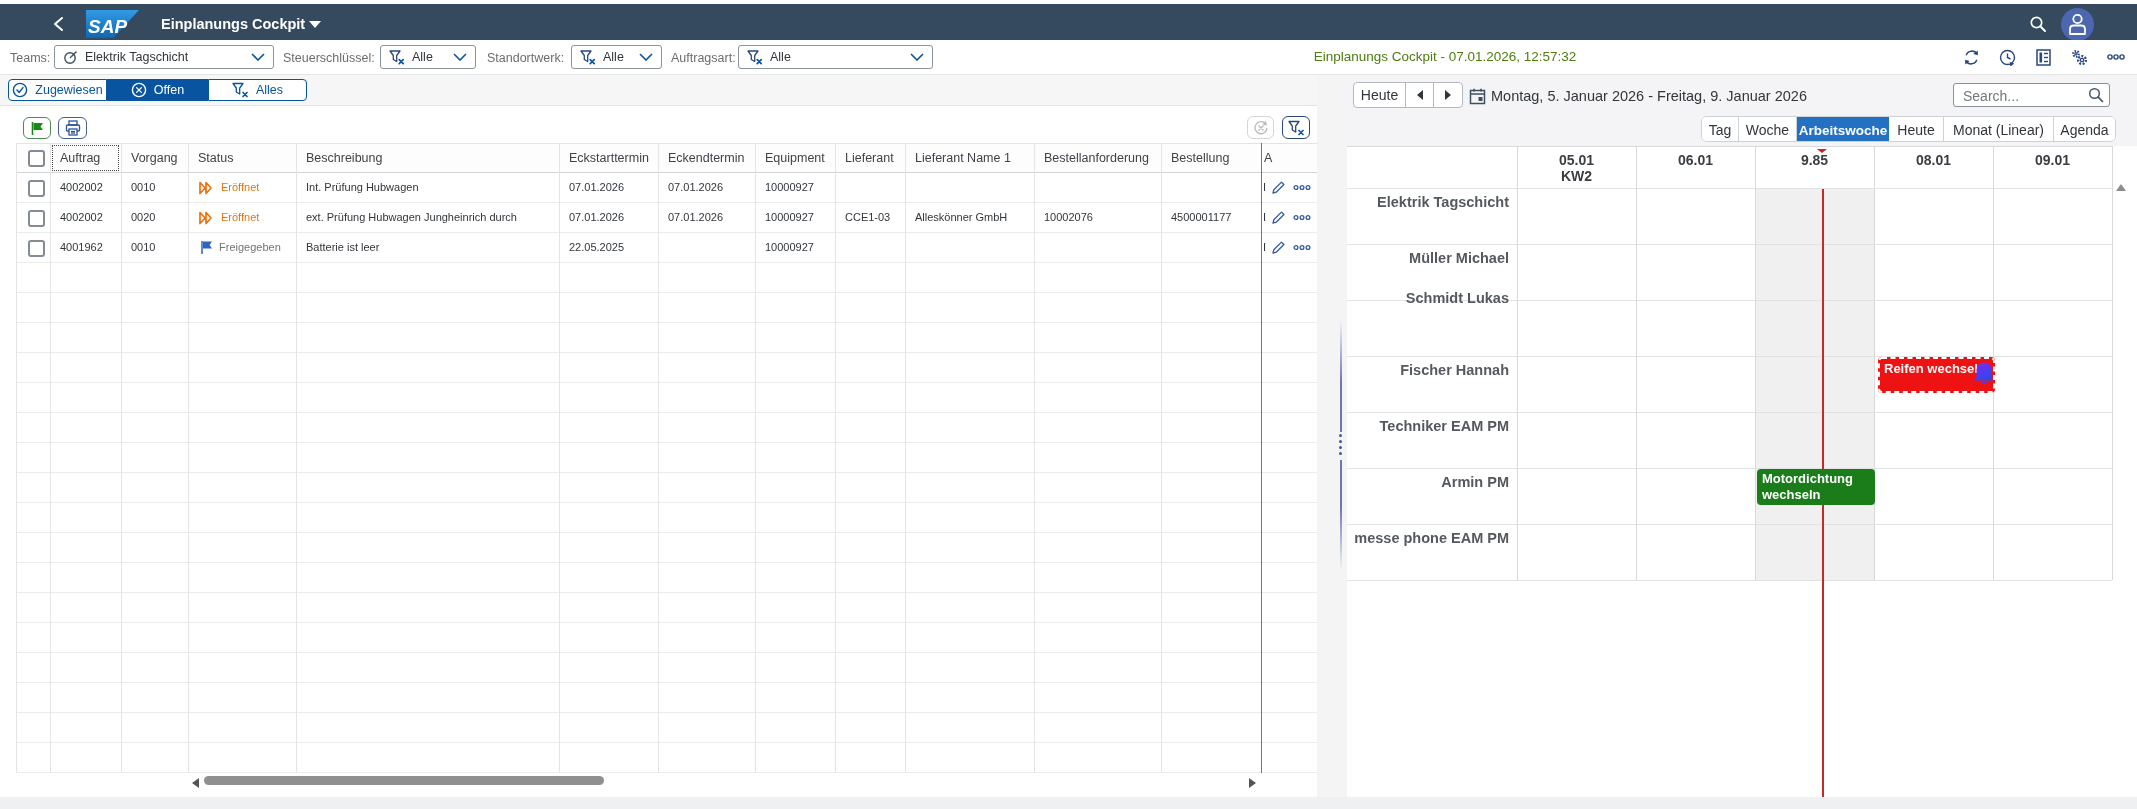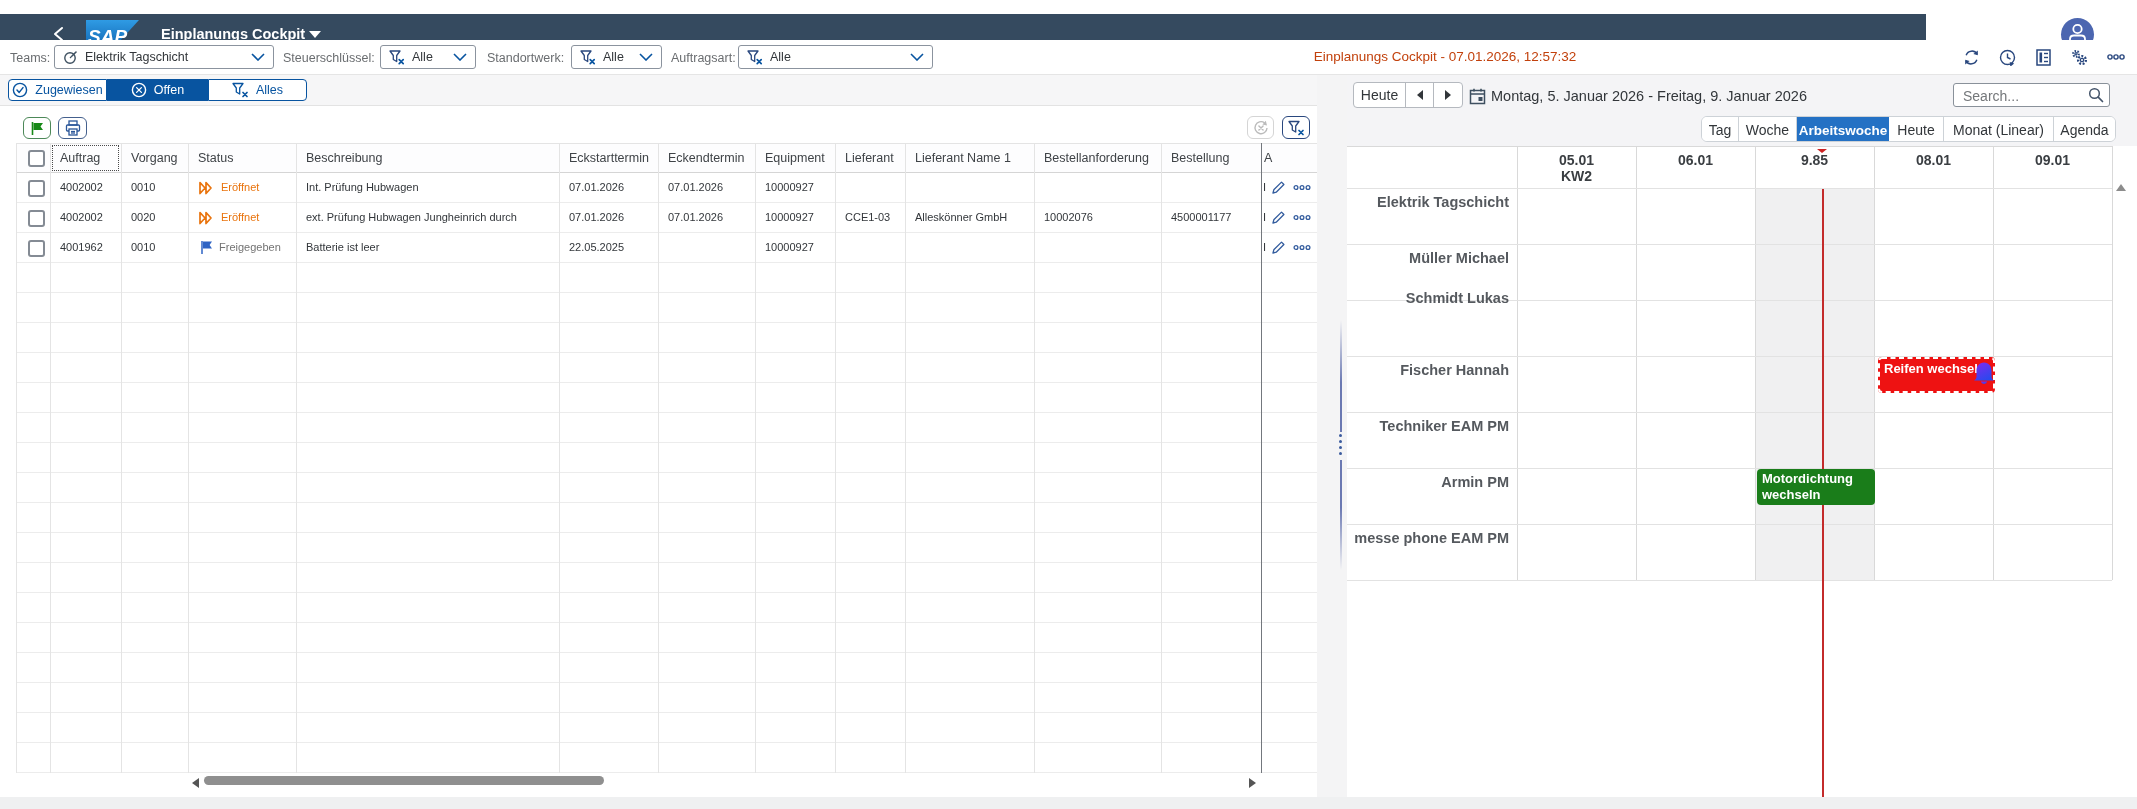--- a/index.html
+++ b/index.html
@@ -16,21 +16,21 @@
 .cb{position:absolute;left:28px;width:17px;height:17px;border:2px solid #848b94;border-radius:3px;background:#fff}
 .cvl{position:absolute;width:1px;background:#d9d9d9;top:146px}
 .chl{position:absolute;height:1px;background:#e2e2e2;left:1347px;width:765px}
 .rowlab{position:absolute;font-size:14.5px;font-weight:bold;color:#55595e;text-align:right;width:160px;left:1349px}
 .daylab{position:absolute;font-size:14px;font-weight:bold;color:#3a3e42;text-align:center;width:119px;top:152px}
 .vbtn{height:26px;border-right:1px solid #cdd2d7;display:flex;align-items:center;justify-content:center;font-size:14px;color:#32363a;background:#fff}
 </style></head>
 <body>
 <div id="stage">
 
-<div class="abs" style="left:0;top:14px;width:1926px;height:40px;background:#354a5f">
+<div class="abs" style="left:0;top:4px;width:2137px;height:40px;background:#354a5f">
   <svg class="abs" style="left:52px;top:12px" width="14" height="16" viewBox="0 0 14 16">
         <polyline points="10,2 3,8 10,14" fill="none" stroke="#fff" stroke-width="2" stroke-linecap="round" stroke-linejoin="round"></polyline>
       </svg>
   <svg class="abs" style="left:86px;top:6px" width="53" height="28" viewBox="0 0 53 28">
     <defs>
           <linearGradient id="sapg" x1="0" y1="0" x2="0" y2="1">
             <stop offset="0" stop-color="#2f9be4"></stop>
             <stop offset="1" stop-color="#1166b2"></stop>
           </linearGradient>
         </defs>
@@ -89,21 +89,21 @@
 <div class="dd" style="left:738px;top:45px;width:195px">
   <svg width="16" height="15" viewBox="0 0 16 15">
         <path d="M1,1 H11 L7.7,5.5 V11.5 L4.3,9.5 V5.5 Z" fill="none" stroke="#29477e" stroke-width="1.3" stroke-linejoin="round"></path>
         <path d="M10.2,9.7 l4,4 M14.2,9.7 l-4,4" stroke="#0854a0" stroke-width="1.7" stroke-linecap="round"></path>
       </svg>
   <span>Alle</span>
   <svg class="chev" width="14" height="8" viewBox="0 0 14 8">
         <polyline points="1,1 7,7 13,1" fill="none" stroke="#0854a0" stroke-width="1.6"></polyline>
       </svg>
 </div>
-<div class="abs" style="left:1305px;top:49px;width:280px;text-align:center;font-size:13.5px;color:#c2410c">Einplanungs Cockpit - 07.01.2026, 12:57:32</div>
+<div class="abs" style="left:1305px;top:49px;width:280px;text-align:center;font-size:13.5px;color:#4d7c0f">Einplanungs Cockpit - 07.01.2026, 12:57:32</div>
 
 <svg class="abs" style="left:1963px;top:49px" width="17" height="17" viewBox="0 0 17 17">
       <path d="M3.2,6.2 A6,6 0 0 1 14,5" fill="none" stroke="#29477e" stroke-width="1.5"></path>
       <polygon points="14.8,1.5 14.8,6.3 10.4,5" fill="#29477e"></polygon>
       <path d="M13.8,10.8 A6,6 0 0 1 3,12" fill="none" stroke="#29477e" stroke-width="1.5"></path>
       <polygon points="2.2,15.5 2.2,10.7 6.6,12" fill="#29477e"></polygon>
     </svg>
 <svg class="abs" style="left:1999px;top:49px" width="17" height="17" viewBox="0 0 17 17">
       <circle cx="8.5" cy="8.5" r="7" fill="none" stroke="#29477e" stroke-width="1.4"></circle>
       <polyline points="8.5,4.5 8.5,8.5 11.5,10" fill="none" stroke="#29477e" stroke-width="1.4"></polyline>

